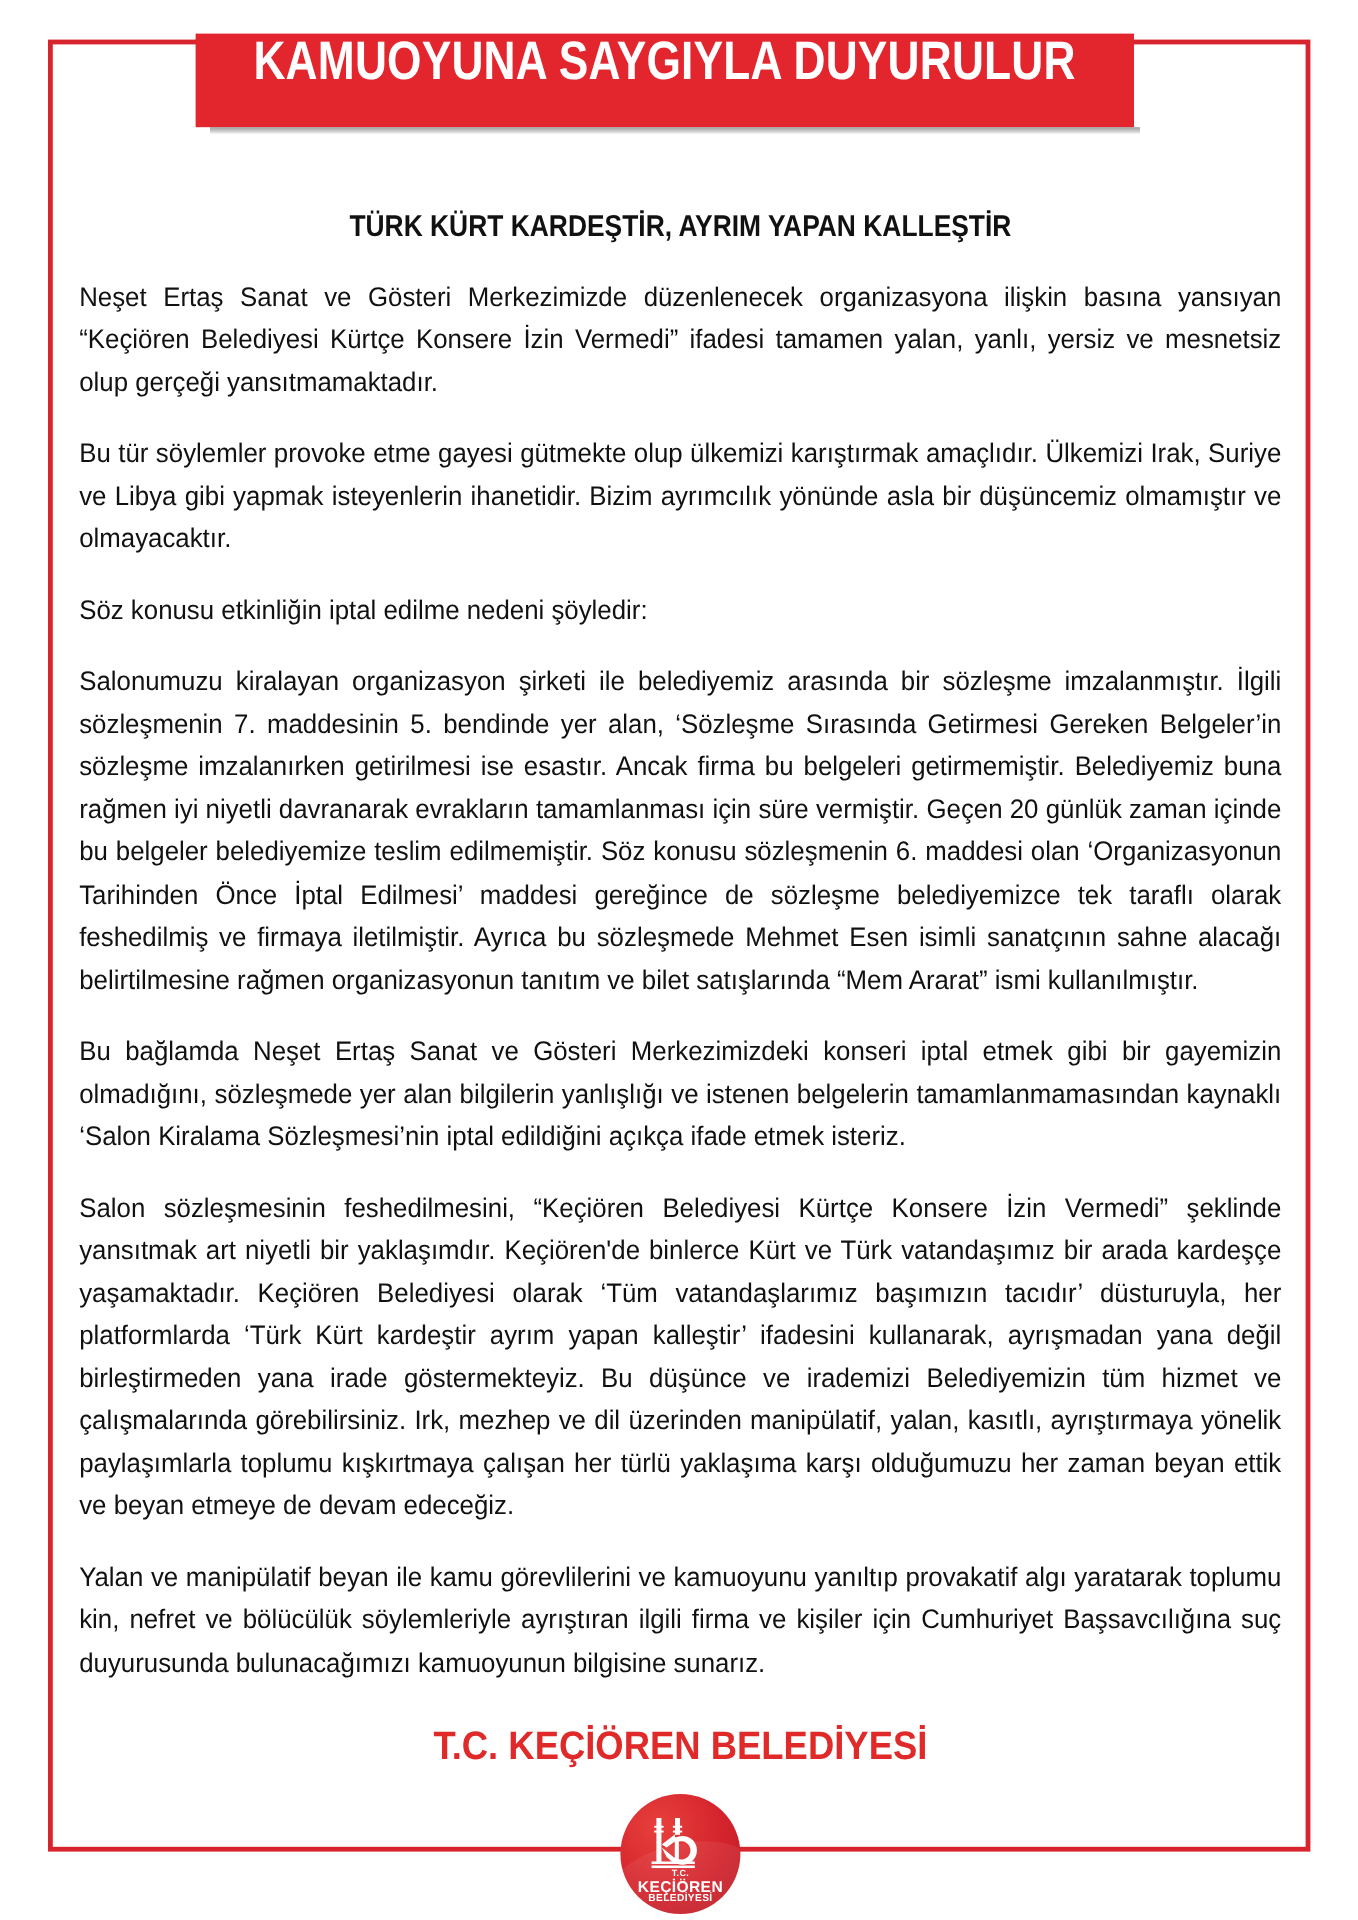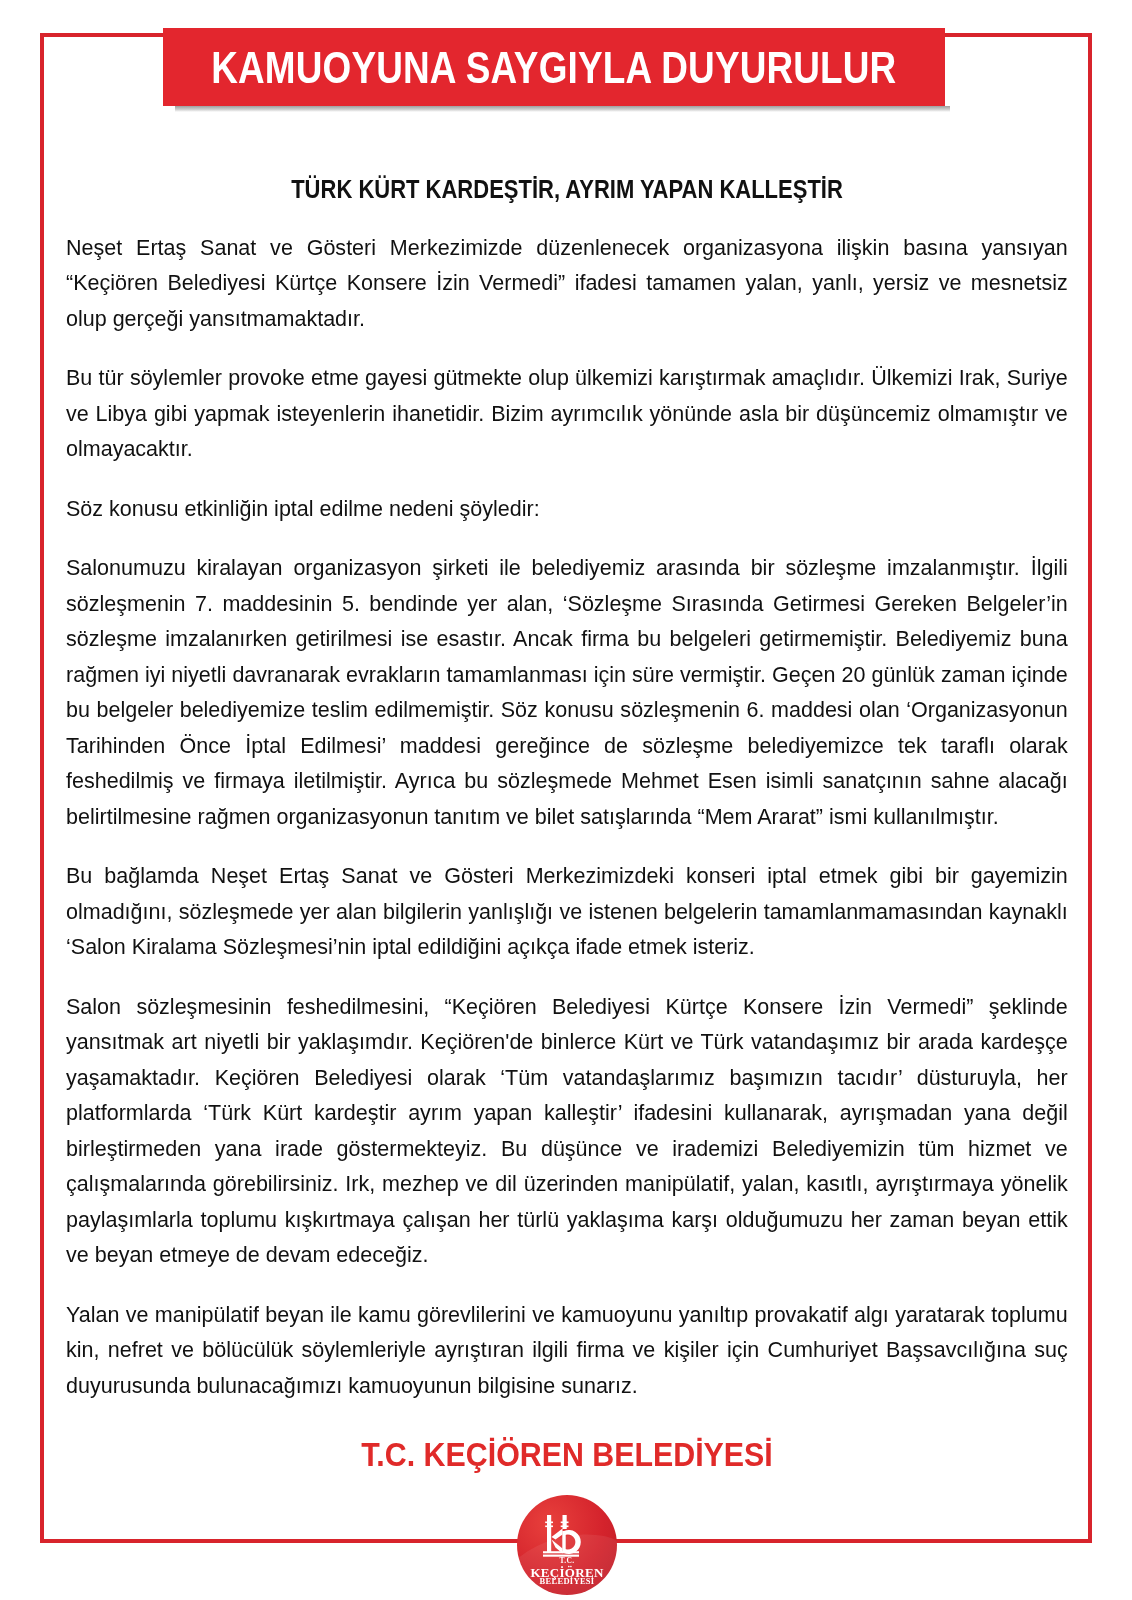--- a/index.html
+++ b/index.html
@@ -43,21 +43,20 @@
   }
   #banner {
     position: absolute;
     left: 163px;
     top: 0px;
     width: 782px;
     height: 78px;
     background: #e3262e;
     box-sizing: border-box;
     display: flex;
-    align-items: center;
     justify-content: center;
   }
   #banner-shadow {
     position: absolute;
     left: 175px;
     top: 78px;
     width: 775px;
     height: 6px;
     background: linear-gradient(to bottom, #8d8d8d 0%, #c9c9c9 60%, #ffffff 100%);
     opacity: .85;
@@ -146,21 +145,21 @@
     transform: rotate(-14deg);
     border-radius: 50%;
   }
   #logo-mark { position: absolute; left: 0; top: 0; width: 100px; height: 100px; }
   .logo-text {
     position: absolute;
     left: 0;
     width: 100px;
     text-align: center;
     color: #ffffff;
-    font-family: Liberation Serif, serif;
+    font-family: Liberation Sans, sans-serif;
     font-weight: bold;
     line-height: 1;
     letter-spacing: .3px;
   }
   #logo-tc   { top: 62px; font-size: 7.5px; }
   #logo-name { top: 71px; font-size: 13px; }
   #logo-sub  { top: 82px; font-size: 8.5px; }
 </style>
 </head>
 <body>

